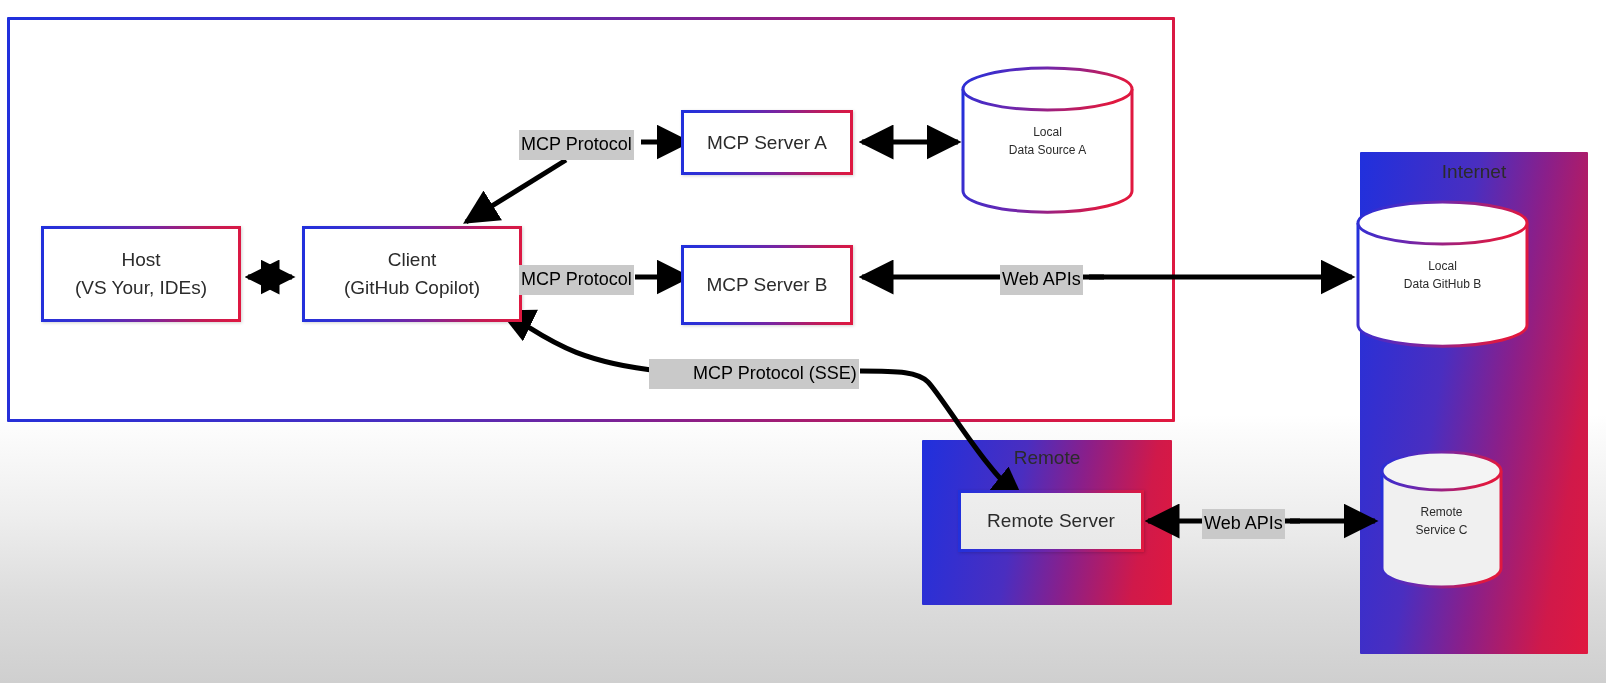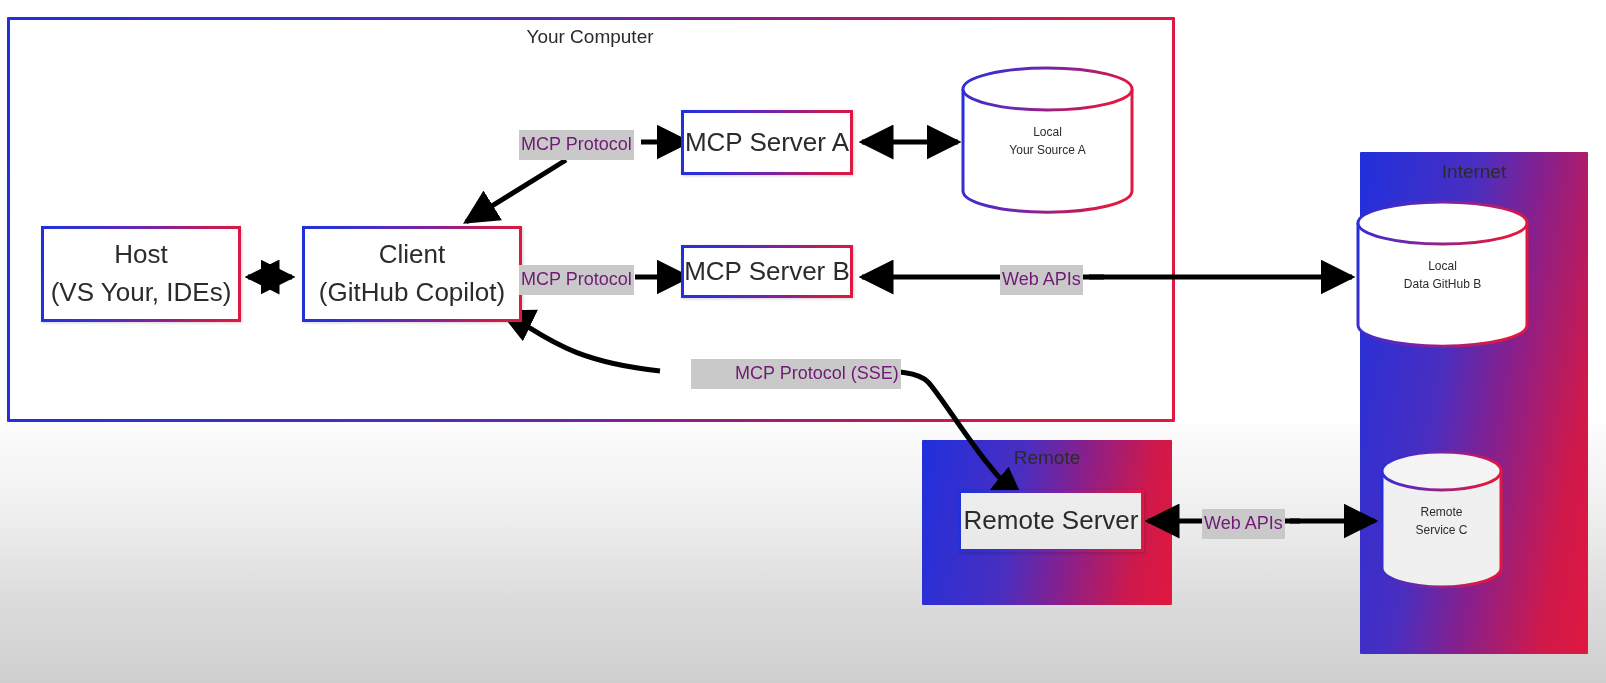--- a/index.html
+++ b/index.html
@@ -49,21 +49,21 @@
       linear-gradient(to bottom, #ffffff 0%, #ffffff 100%),
       linear-gradient(95deg, #2030dd 0%, #3a30cf 25%, #7a24a0 55%, #c41a55 82%, #e0183f 100%);
     background-origin: border-box;
     background-clip: content-box, border-box;
     display: flex;
     flex-direction: column;
     align-items: center;
     justify-content: center;
     text-align: center;
     color: #2b2b2b;
-    font-size: 26px;
+    font-size: 19px;
     line-height: 1.45;
     box-shadow: 1px 1px 3px rgba(0,0,0,0.18);
   }
   .nodebox.shaded {
     background-image:
       linear-gradient(to bottom, #eeeeee 0%, #e8e8e8 100%),
       linear-gradient(95deg, #2030dd 0%, #3a30cf 25%, #7a24a0 55%, #c41a55 82%, #e0183f 100%);
   }
 
   
@@ -89,35 +89,34 @@
     font-size: 19px;
     color: #2b2b2b;
     text-align: center;
     white-space: nowrap;
   }
 
   
   .edgelabel {
     position: absolute;
     background: #c9c9c9;
-    color: #701a75;
+    color: #000000;
     font-size: 18px;
     line-height: 1.25;
     padding: 3px 2px 4px 2px;
     white-space: nowrap;
     z-index: 5;
   }
 </style>
 </head>
 <body>
 
 <div id="stage">
 
   <div class="gbox white" style="left:7px; top:17px; width:1168px; height:405px;"></div>
-  <div class="caption" style="left:490px; top:26px; width:200px;">Your Computer</div>
 
   <div class="gbox" style="left:1360px; top:152px; width:228px; height:502px;"></div>
   <div class="caption" style="left:1374px; top:161px; width:200px;">Internet</div>
 
   <div class="gbox" style="left:922px; top:440px; width:250px; height:165px;"></div>
   <div class="caption" style="left:947px; top:447px; width:200px;">Remote</div>
 
   <svg class="layer" viewBox="0 0 1606 683">
     <defs>
       <marker id="ah" viewBox="0 0 10 10" refX="9" refY="5" markerWidth="7" markerHeight="7" orient="auto-start-reverse">
@@ -171,21 +170,21 @@
 
   <div class="nodebox" style="left:302px; top:226px; width:220px; height:96px;">
     <span>Client</span>
     <span>(GitHub Copilot)</span>
   </div>
 
   <div class="nodebox" style="left:681px; top:110px; width:172px; height:65px;">
     <span>MCP Server A</span>
   </div>
 
-  <div class="nodebox" style="left:681px; top:245px; width:172px; height:53px;">
+  <div class="nodebox" style="left:681px; top:245px; width:172px; height:80px;">
     <span>MCP Server B</span>
   </div>
 
   <div class="nodebox shaded" style="left:958px; top:490px; width:186px; height:62px;">
     <span>Remote Server</span>
   </div>
 
   <div class="cyl" style="left:960px; top:66px; width:175px; height:148px;">
     <svg width="175" height="148" viewBox="0 0 175 148">
       <defs>
@@ -193,21 +192,21 @@
           <stop offset="0%" stop-color="#2030dd"></stop>
           <stop offset="45%" stop-color="#6a27b0"></stop>
           <stop offset="100%" stop-color="#e0183f"></stop>
         </linearGradient>
       </defs>
       <path d="M 3 23 L 3 125 A 84 21 0 0 0 172 125 L 172 23" fill="#ffffff" stroke="url(#cgA)" stroke-width="3"></path>
       <ellipse cx="87.5" cy="23" rx="84.5" ry="21" fill="#ffffff" stroke="url(#cgA)" stroke-width="3"></ellipse>
     </svg>
     <div class="cyl-label">
       <div>Local</div>
-      <div>Your Source A</div>
+      <div>Data Source A</div>
     </div>
   </div>
 
   <div class="cyl" style="left:1355px; top:200px; width:175px; height:148px;">
     <svg width="175" height="148" viewBox="0 0 175 148">
       <defs>
         <linearGradient id="cgB" x1="0" y1="0" x2="1" y2="0.2">
           <stop offset="0%" stop-color="#2030dd"></stop>
           <stop offset="45%" stop-color="#6a27b0"></stop>
           <stop offset="100%" stop-color="#e0183f"></stop>
@@ -239,17 +238,17 @@
       <div>Service C</div>
     </div>
   </div>
 
   <div class="edgelabel" style="left:519px; top:130px;">MCP Protocol</div>
 
   <div class="edgelabel" style="left:519px; top:265px;">MCP Protocol</div>
 
   <div class="edgelabel" style="left:1000px; top:265px;">Web APIs</div>
 
-  <div class="edgelabel" style="left:691px; top:359px;padding-left:44px;">MCP Protocol (SSE)</div>
+  <div class="edgelabel" style="left:649px; top:359px;padding-left:44px;">MCP Protocol (SSE)</div>
 
   <div class="edgelabel" style="left:1202px; top:509px;">Web APIs</div>
 
 </div>
 
 </body></html>

